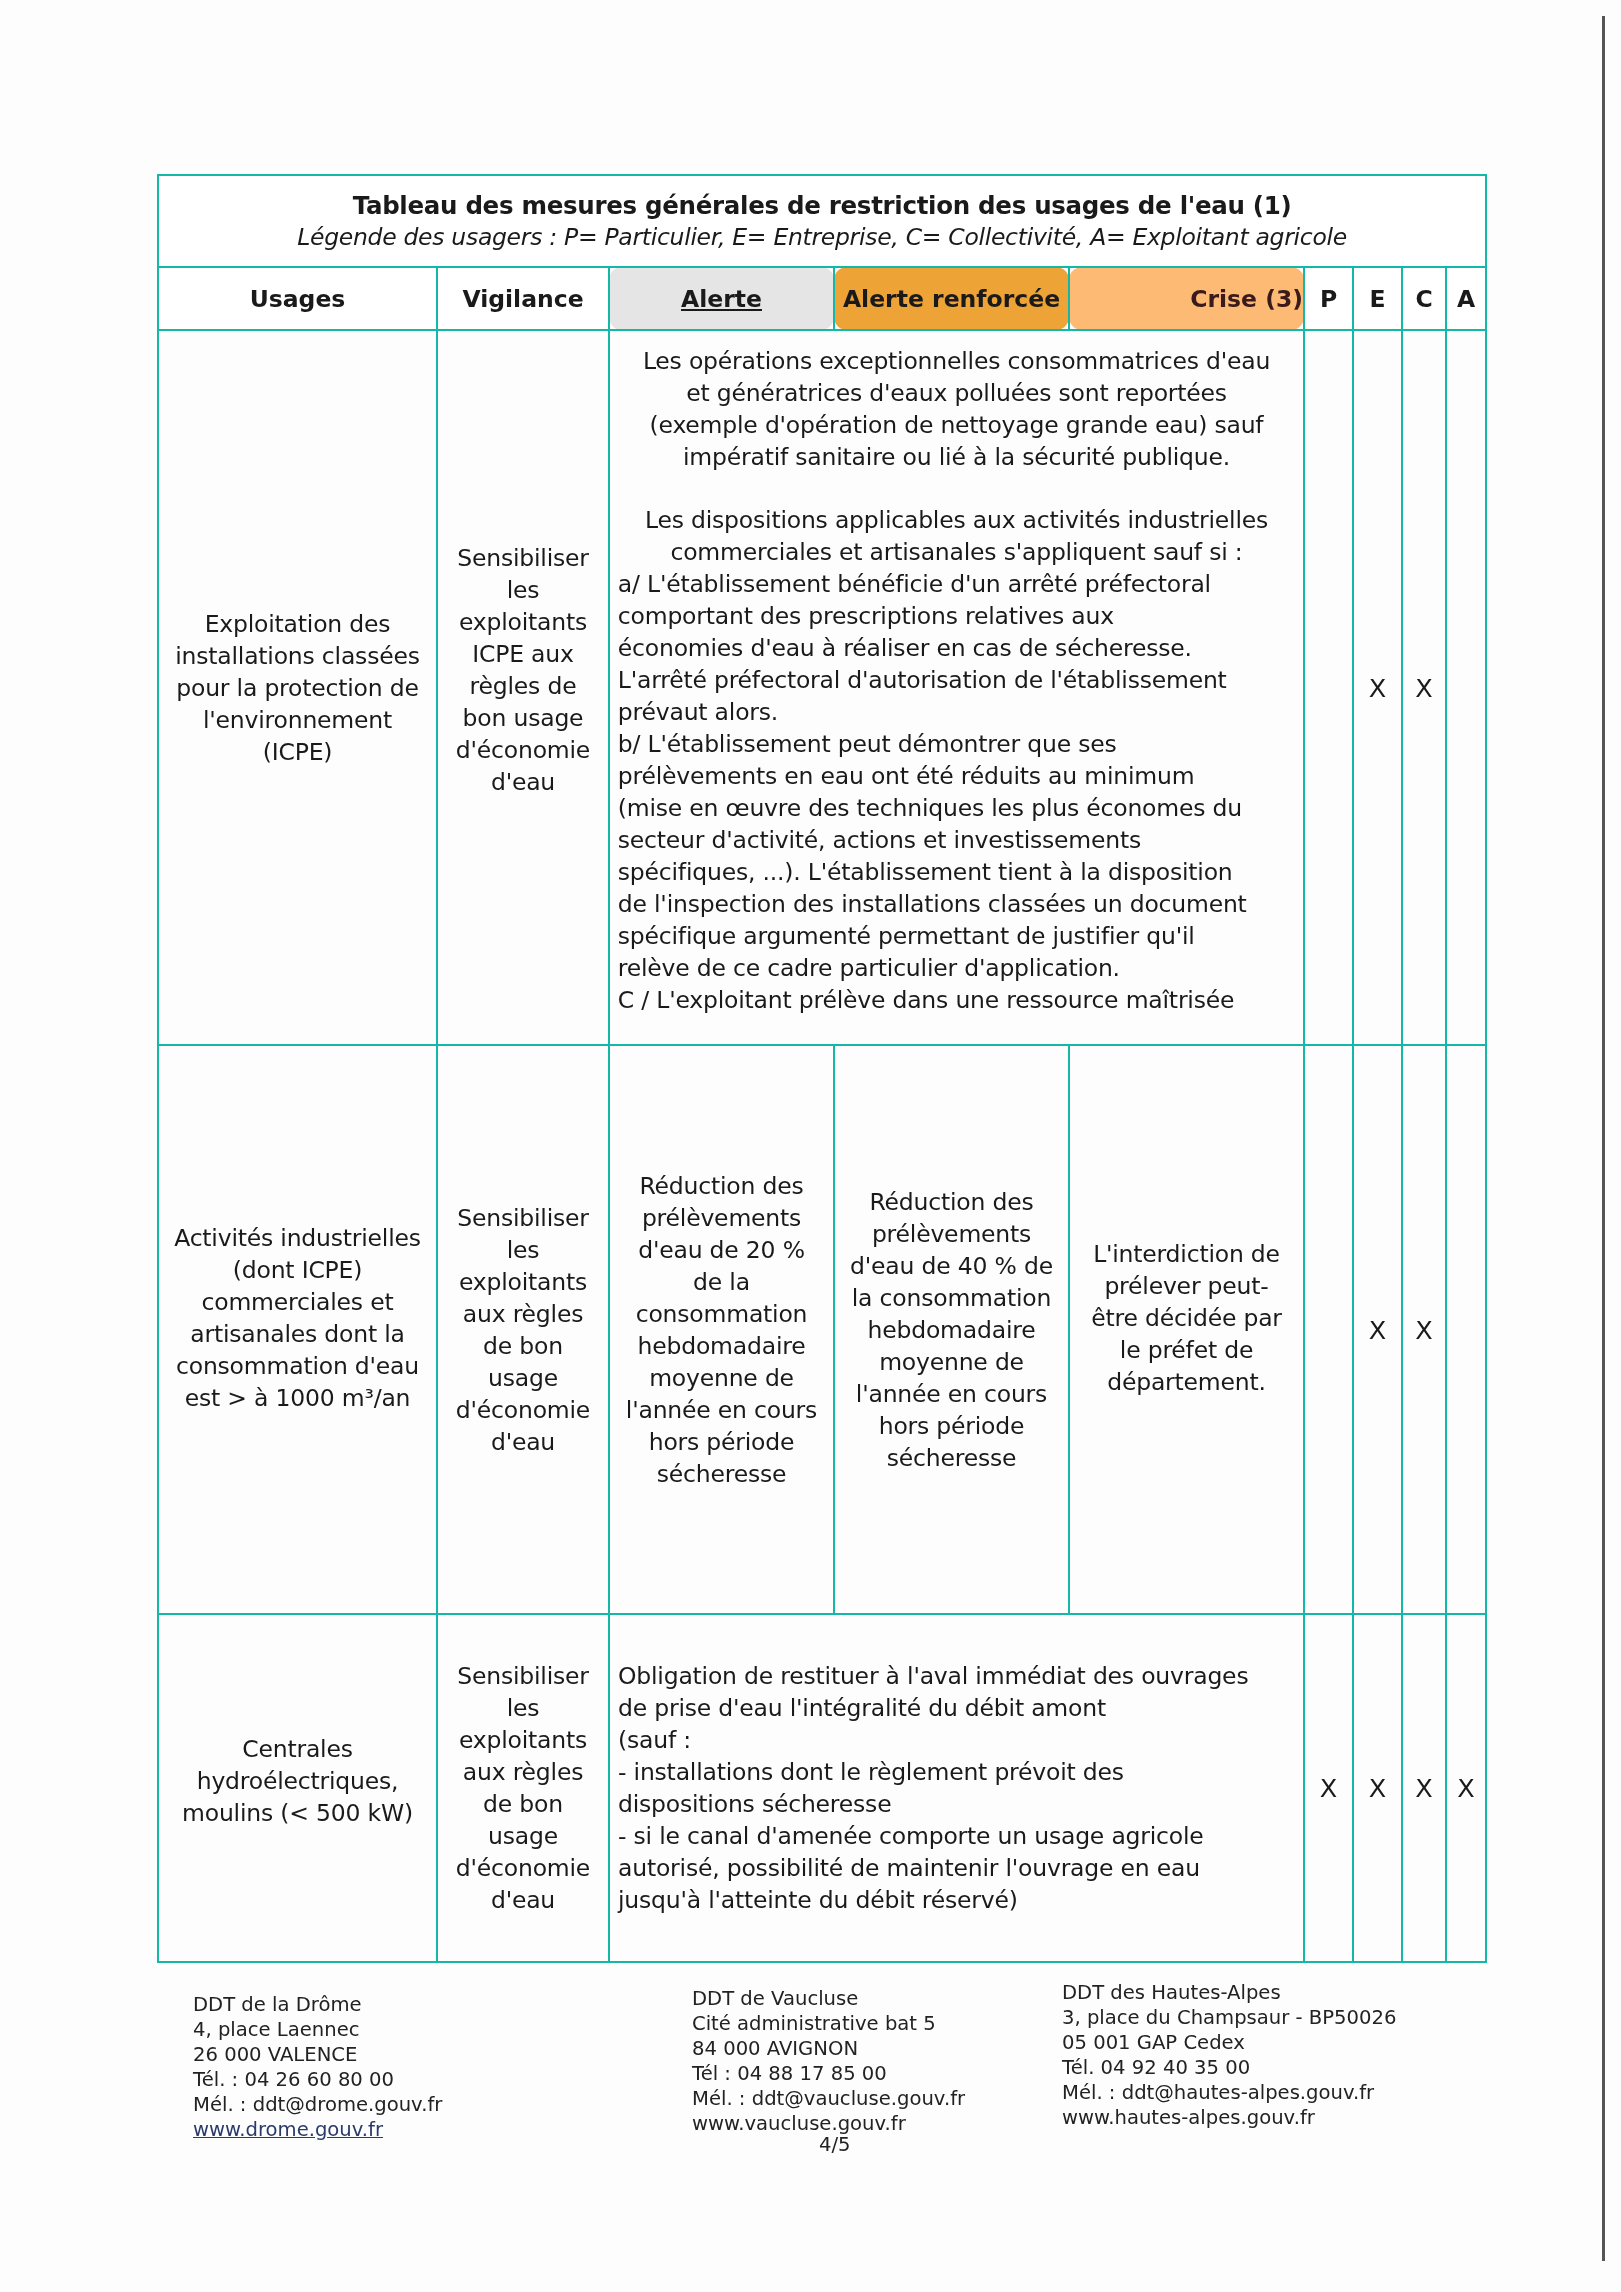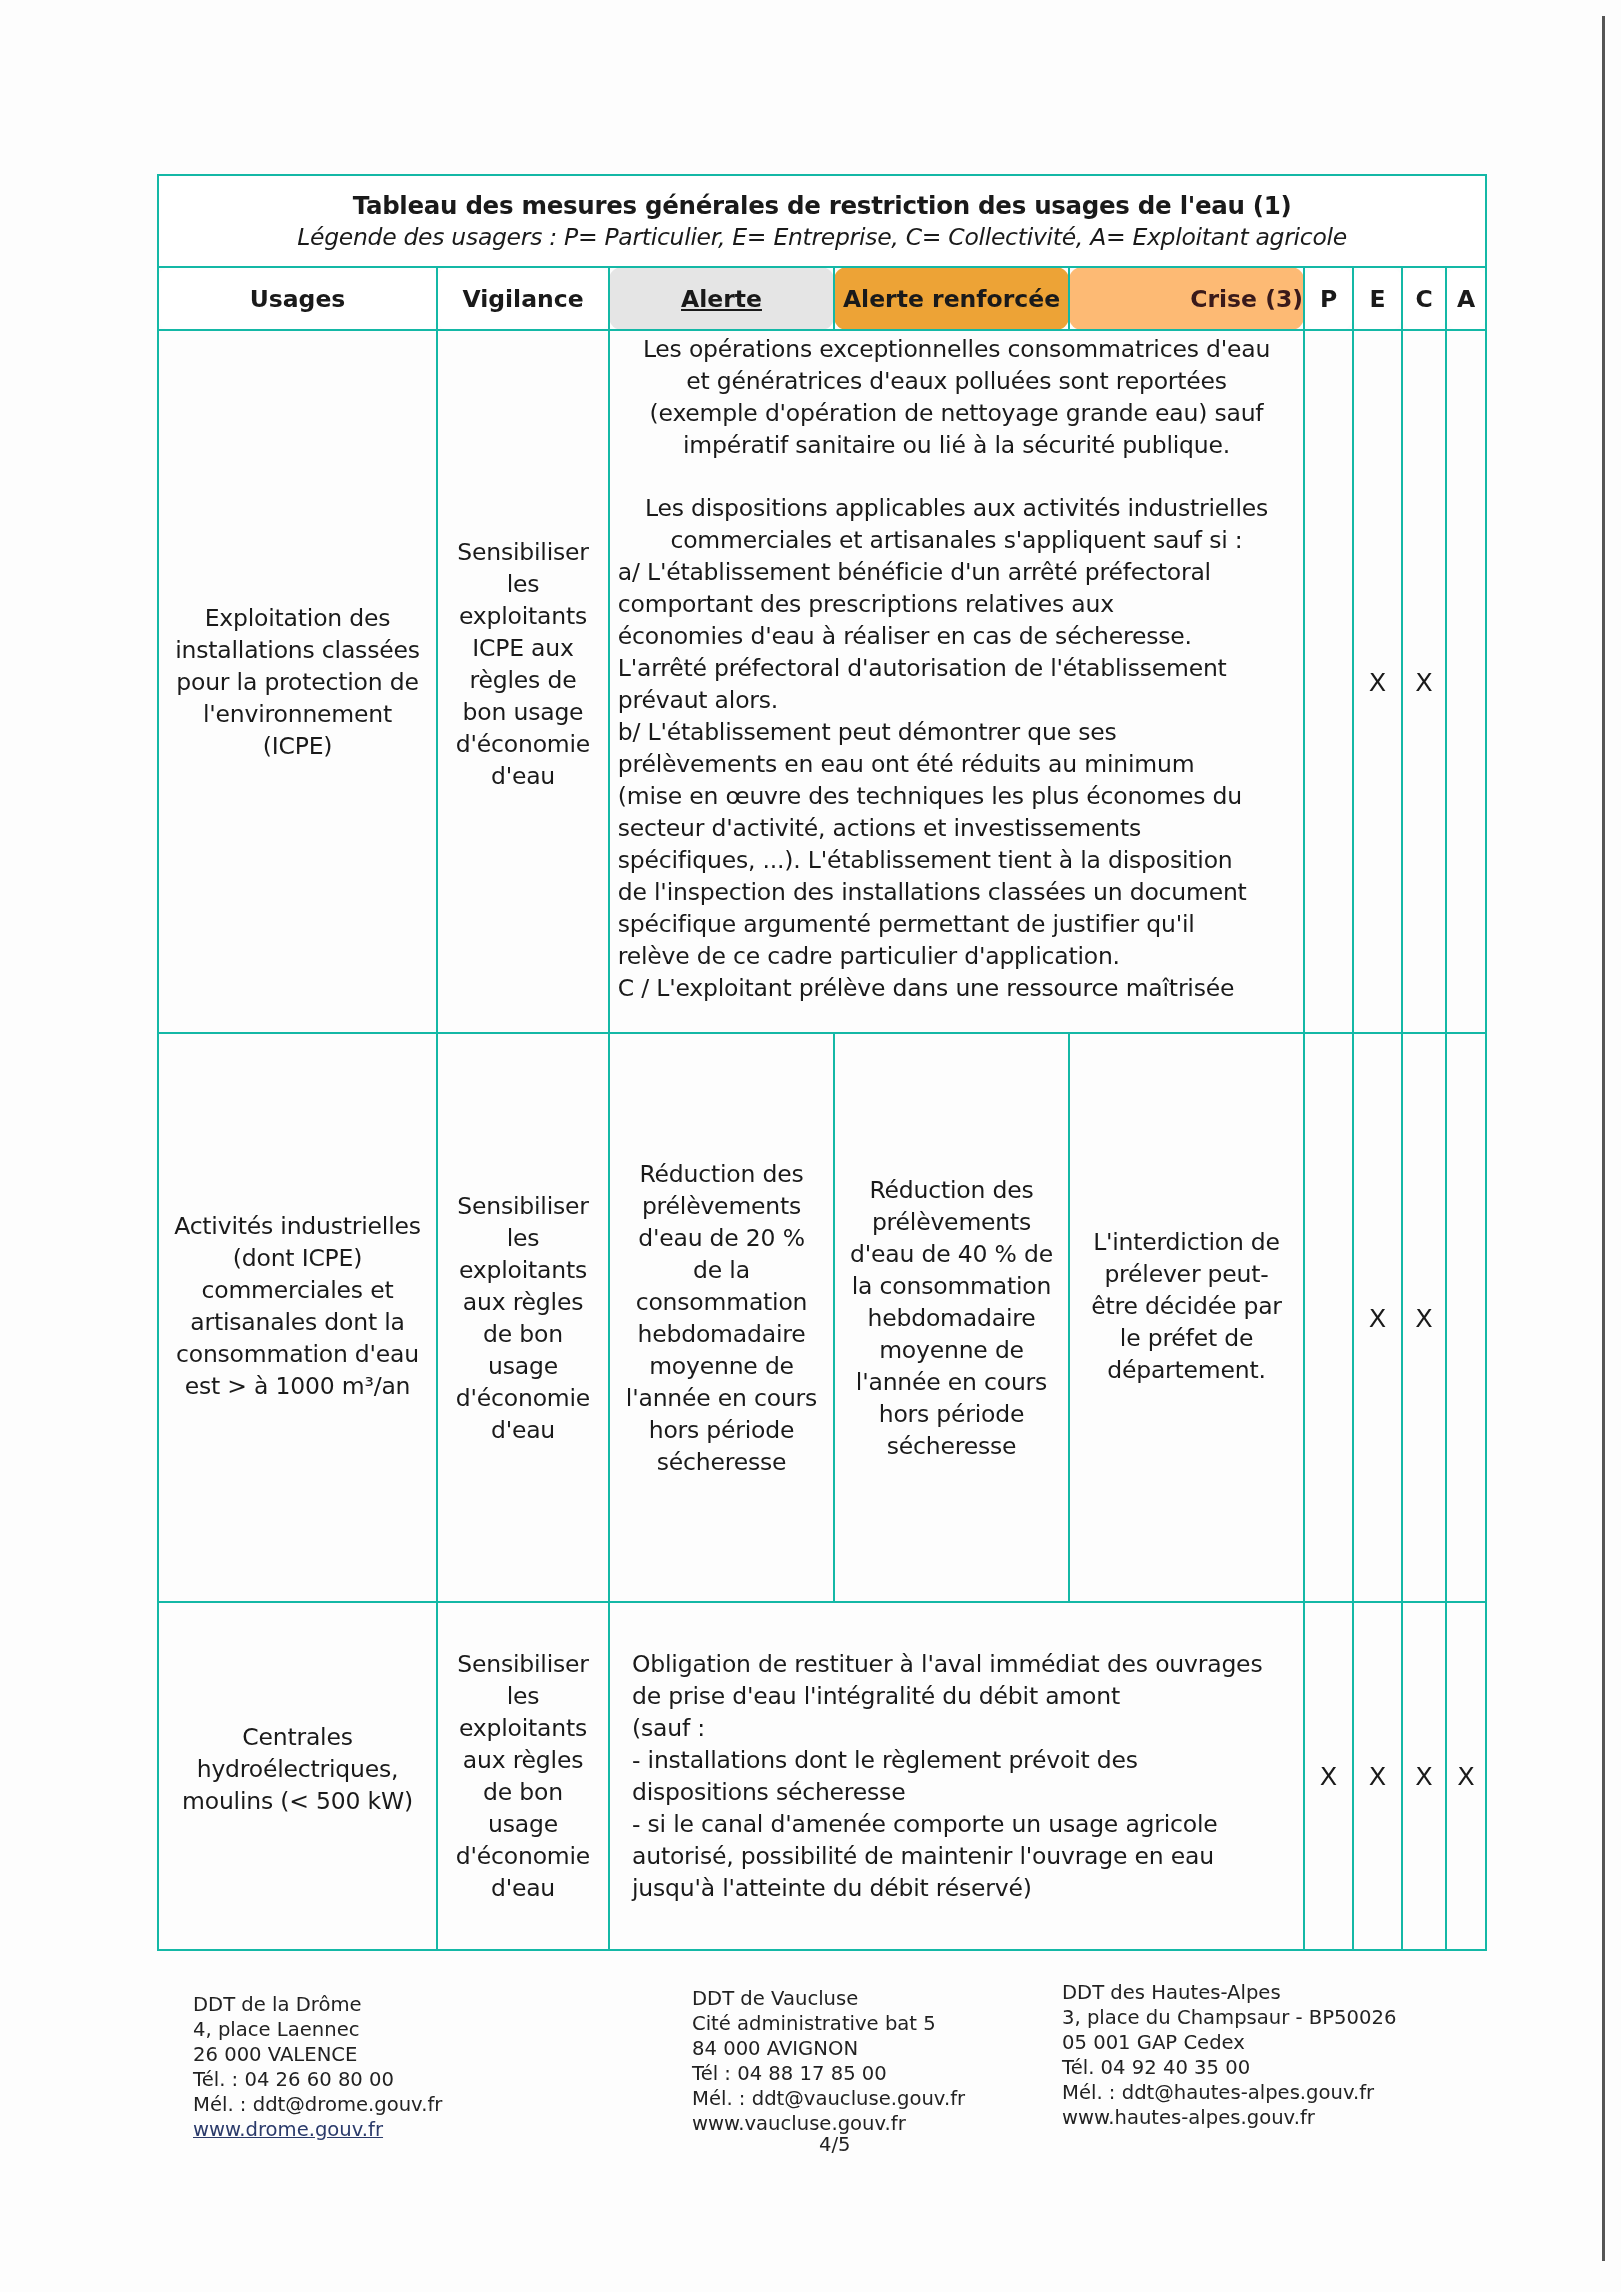--- a/index.html
+++ b/index.html
@@ -34,21 +34,21 @@
 
   .hdr th { height: 61px; font-size: 23.5px; font-weight: bold; border-radius: 13px; }
   .hdr .usages { background: #fff; }
   .hdr .vigilance { background: #fff; }
   .hdr .alerte { background: #e5e5e5; text-decoration: underline; }
   .hdr .renforcee { background: #eda336; margin-left: 28px; }
   .hdr .crise { background: #fdba74; color: #3a1a1a; text-align: right; }
   .hdr .peca { background: #fff; font-size: 23.5px; }
 
   .cell-text { font-size: 23.5px; line-height: 32px; letter-spacing: -0.2px; }
-  .cell-text.left { text-align: left; padding-left: 22px; padding-right: 3.9px; }
+  .cell-text.left { text-align: left; padding-left: 8px; padding-right: 3.9px; }
   .cell-text p { margin: 0; }
   .cell-text .gap { height: 31px; }
 
   .mark { font-size: 25.5px; font-family: "DejaVu Sans", sans-serif; }
 
   .row1 td { height: 699px; }
   .row2 td { height: 567px; }
   .row3 td { height: 346px; }
 
   .footer {
@@ -115,21 +115,21 @@
         <p>Sensibiliser</p>
             <p>les</p>
             <p>exploitants</p>
             <p>ICPE aux</p>
             <p>règles de</p>
             <p>bon usage</p>
             <p>d'économie</p>
             <p>d'eau</p>
       </div>
     </td>
-    <td colspan="3" class="cell-text" style="vertical-align:top; padding-top:2px">
+    <td colspan="3" class="cell-text" style="vertical-align:top; padding-top:14px">
       <div>
         <p>Les opérations exceptionnelles consommatrices d'eau</p>
             <p>et génératrices d'eaux polluées sont reportées</p>
             <p>(exemple d'opération de nettoyage grande eau) sauf</p>
             <p>impératif sanitaire ou lié à la sécurité publique.</p>
       </div>
       <div class="gap"></div>
       <div>
         <p>Les dispositions applicables aux activités industrielles</p>
             <p>commerciales et artisanales s'appliquent sauf si :</p>

